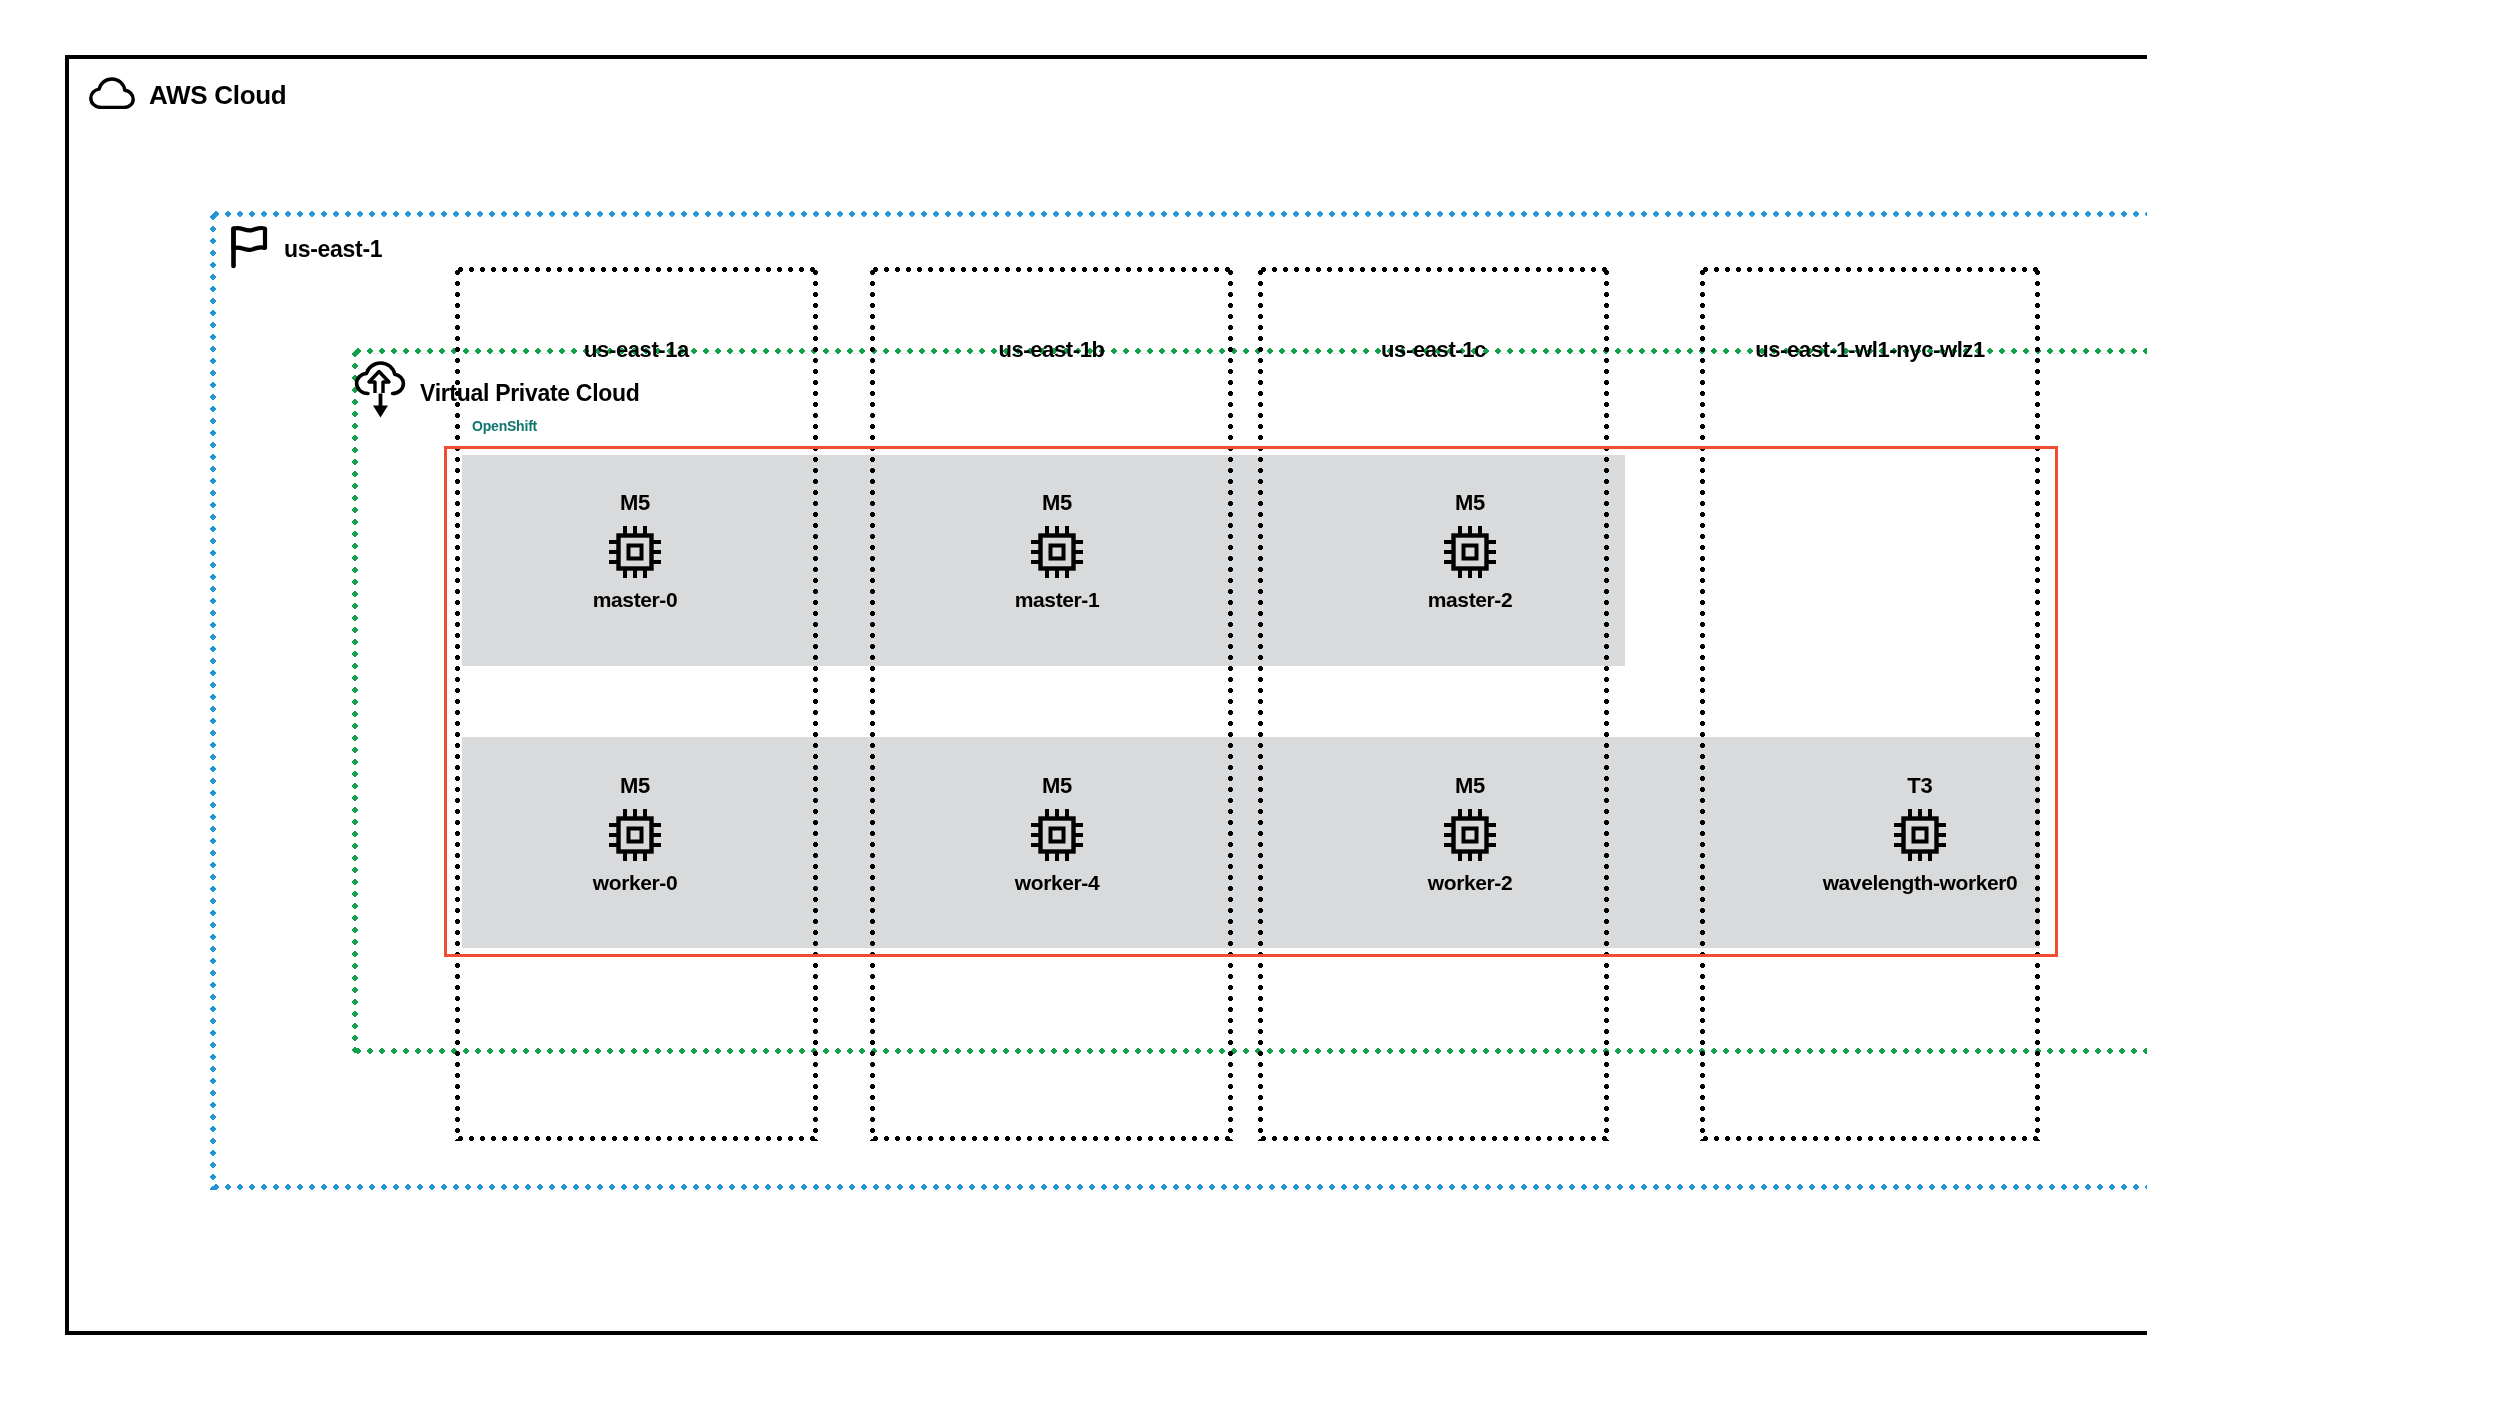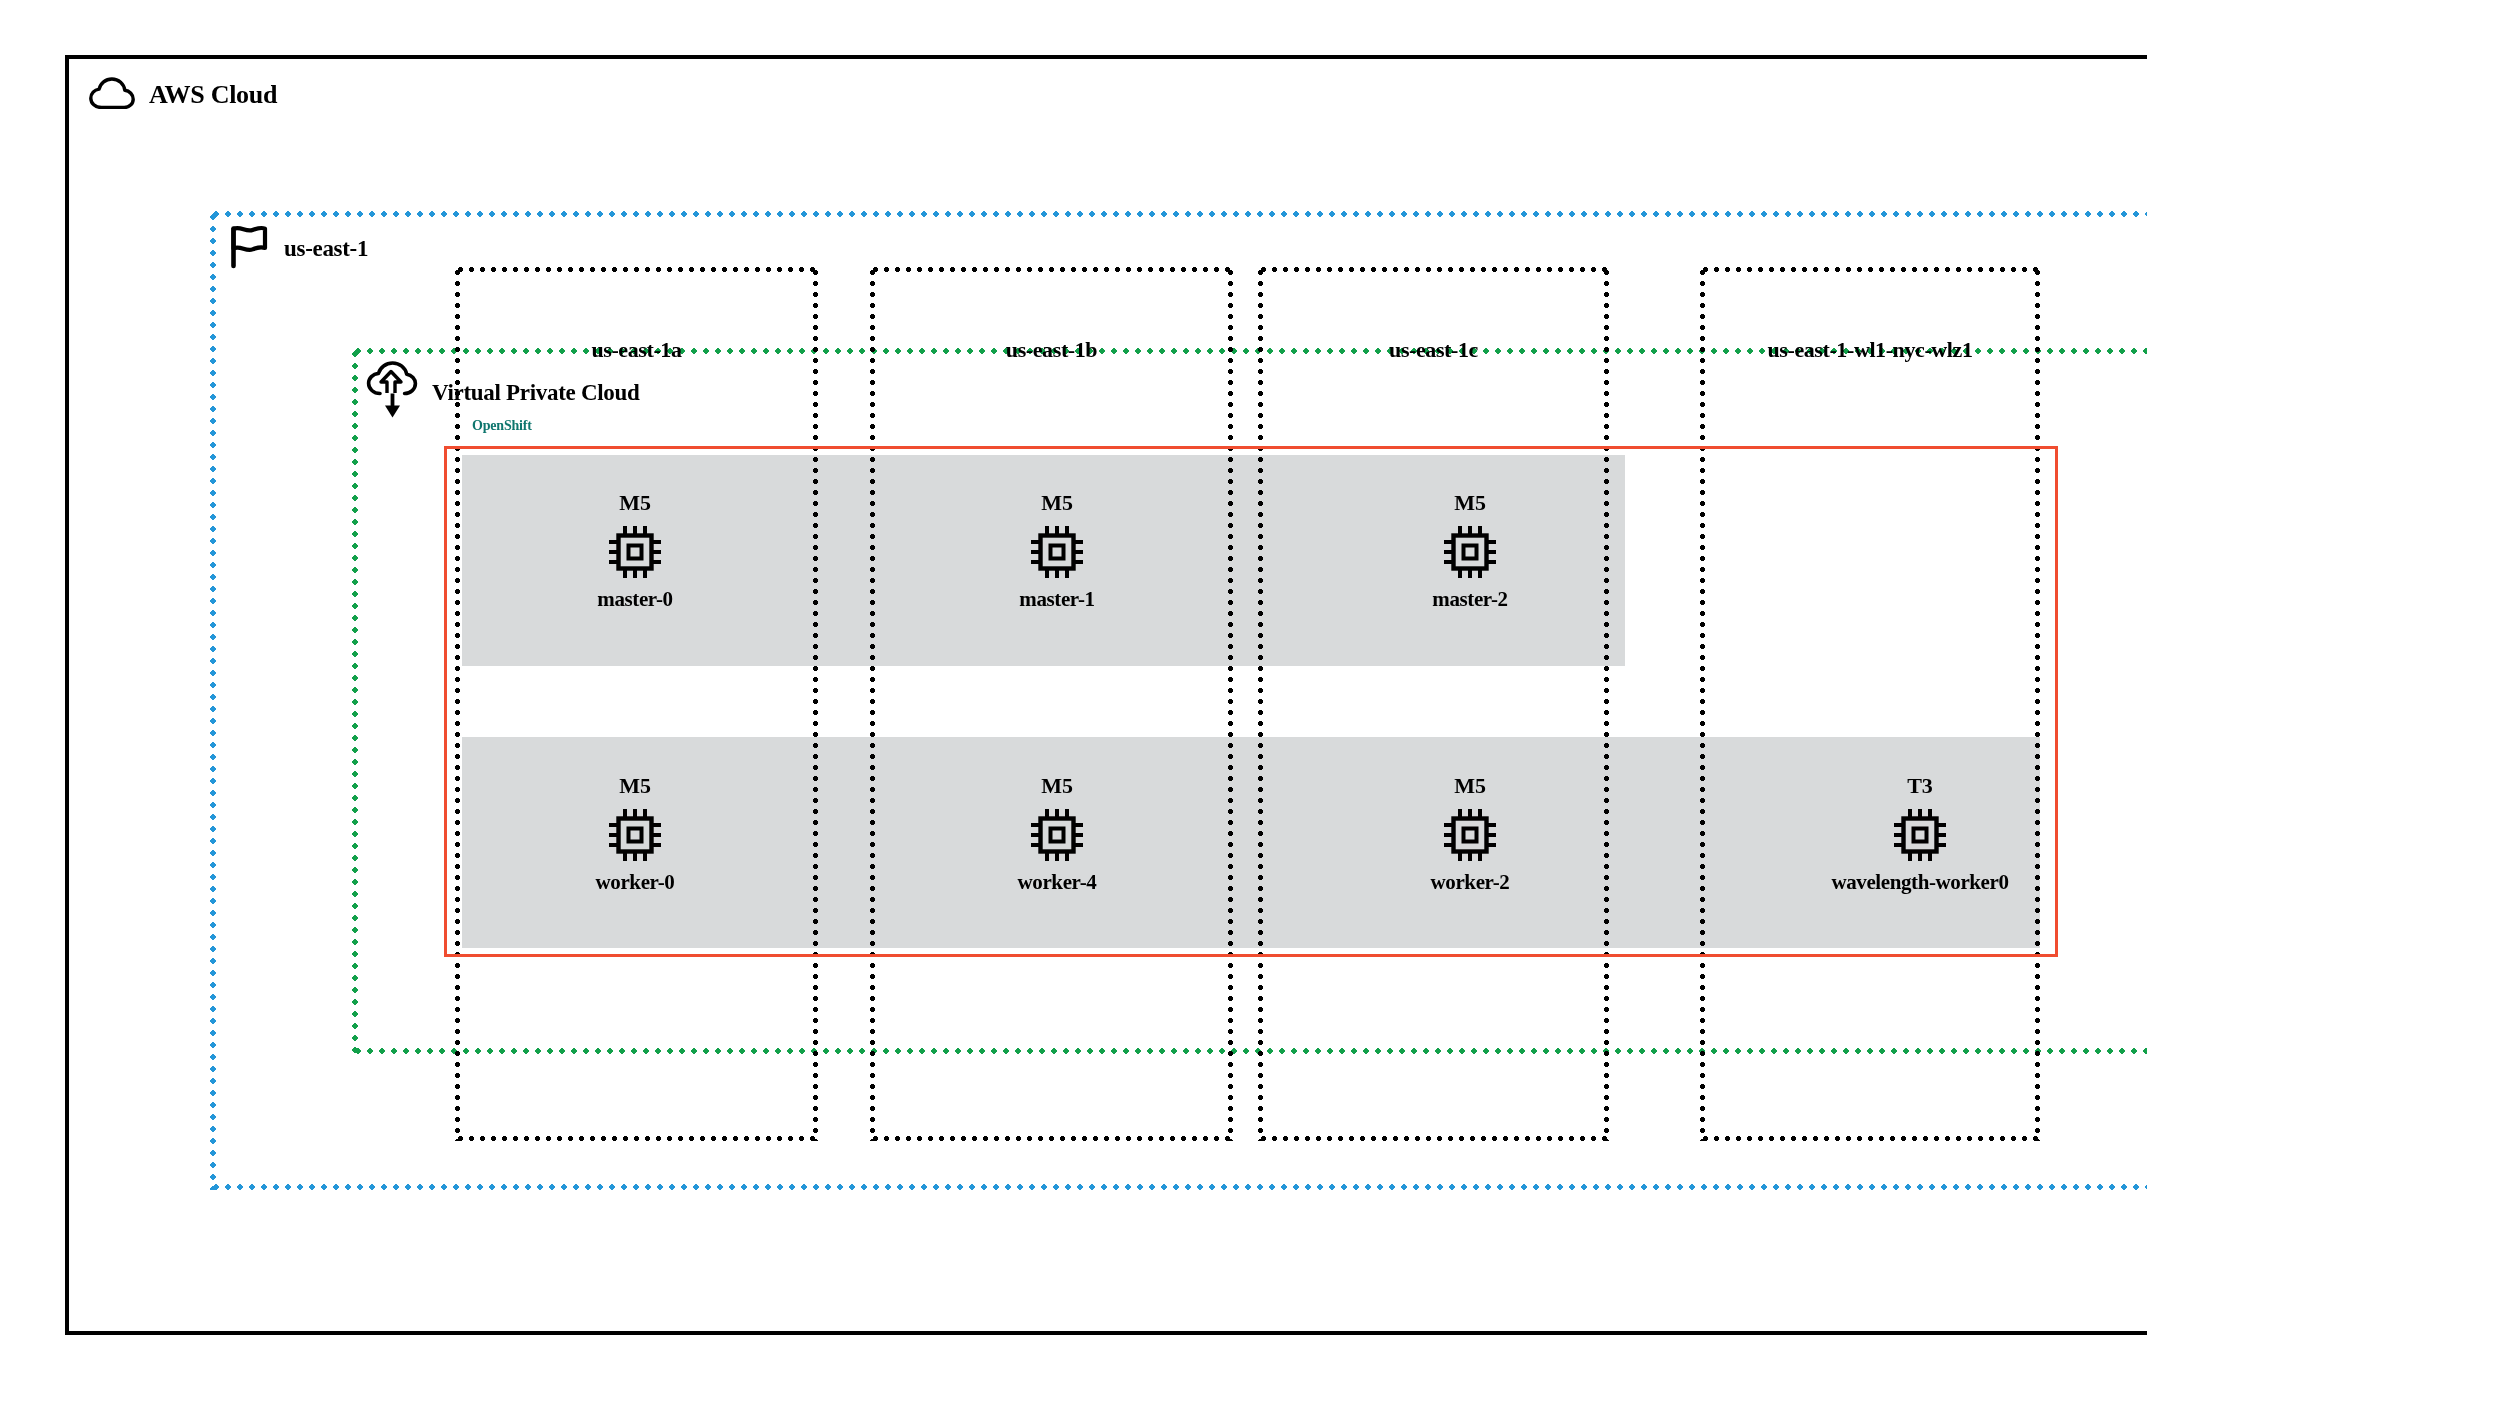--- a/index.html
+++ b/index.html
@@ -11,21 +11,20 @@
     font-family: "Liberation Sans", sans-serif;
     -webkit-font-smoothing: antialiased;
   }
 
   #canvas {
     position: relative;
     width: 2147px;
     height: 1407px;
     background: #ffffff;
     overflow: hidden;
-    font-family: Liberation Serif, serif;
   }
 
   
   .aws-cloud {
     position: absolute;
     left: 65px;
     top: 55px;
     width: 2363px;
     height: 1280px;
     border: 4px solid #000000;
@@ -340,21 +339,21 @@
     <div class="az-label">us-east-1-wl1-nyc-wlz1</div>
   </div>
 
   <div class="vpc">
     <div class="vpc-dots-h edge-top"></div>
     <div class="vpc-dots-h edge-bottom"></div>
     <div class="vpc-dots-v edge-left"></div>
     <div class="vpc-dots-v edge-right"></div>
   </div>
 
-  <div class="vpc-header" style="left:366px; top:360px;">
+  <div class="vpc-header" style="left:354px; top:360px;">
     <span>
       <svg width="52" height="62" viewBox="0 0 52 62" aria-hidden="true">
         <path d="M14.0 33.5 C7.6 33.5 2.6 28.8 2.6 23.3 C2.6 18.2 6.9 13.9 12.4 13.4
                  C14.2 7.4 19.9 3.0 26.6 3.0 C33.6 3.0 39.4 7.8 40.7 14.2
                  C45.8 15.0 49.4 18.9 49.4 23.5 C49.4 29.0 44.6 33.5 38.6 33.5" fill="none" stroke="#000000" stroke-width="3.6" stroke-linecap="round" stroke-linejoin="round"></path>
         <path d="M21.0 33.0 L21.0 22.0 L15.0 22.0 L25.0 11.5 L35.0 22.0 L29.0 22.0 L29.0 33.0" fill="none" stroke="#000000" stroke-width="3.4" stroke-linejoin="round"></path>
         <path d="M26.5 33.5 L26.5 52.5" stroke="#000000" stroke-width="3.8" fill="none"></path>
         <path d="M19.0 45.5 L26.5 57.5 L34.0 45.5 Z" fill="#000000"></path>
       </svg>
     </span>

